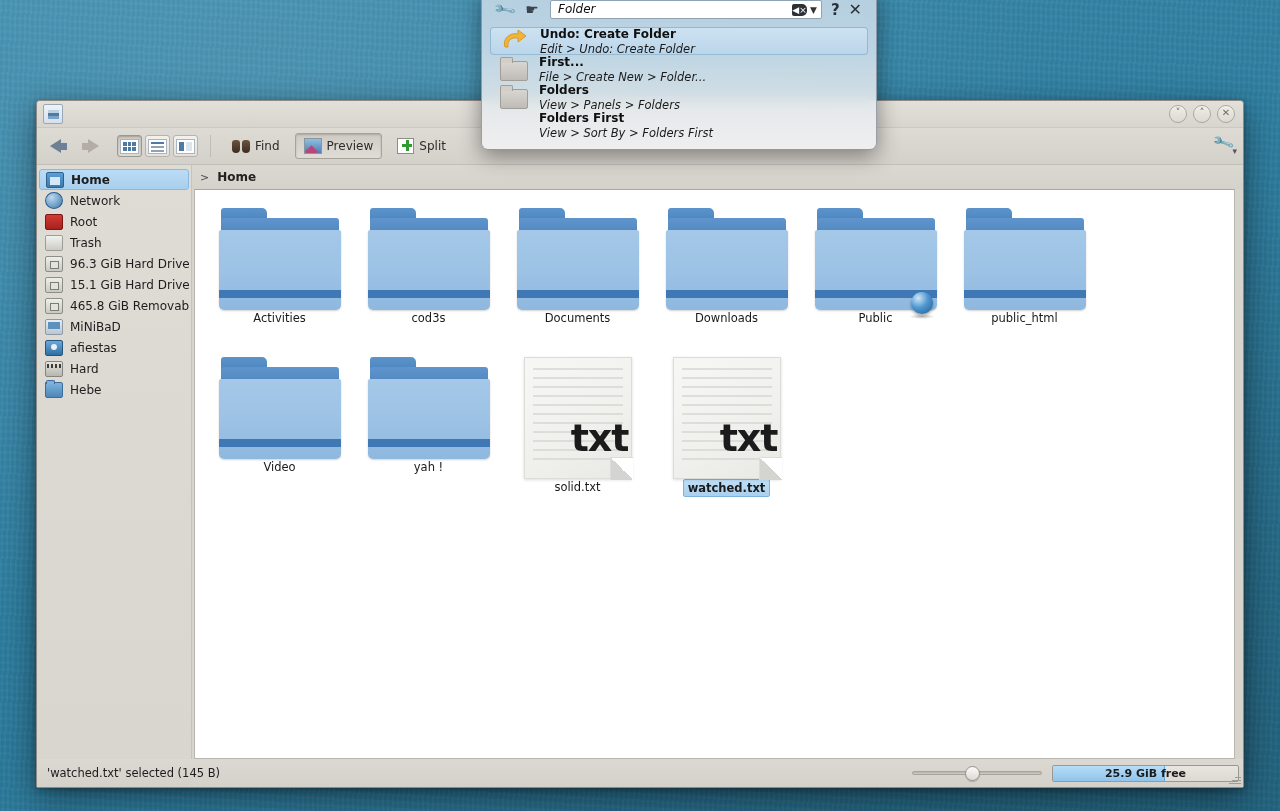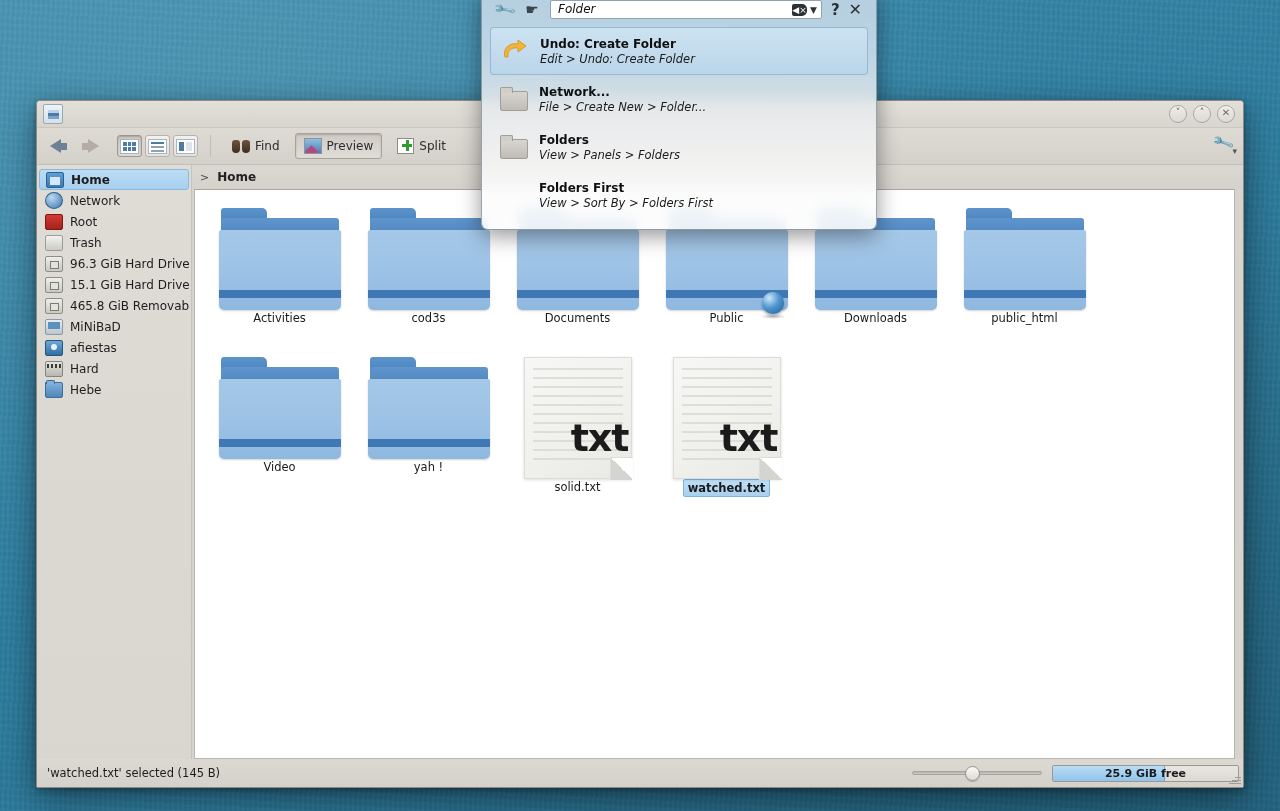--- a/index.html
+++ b/index.html
@@ -295,21 +295,21 @@
   .kr-clear{
     width:15px;height:12px;border-radius:2px 5px 5px 2px;background:#2b3136;
     color:#fff;font-size:9px;display:flex;align-items:center;justify-content:center;
     margin-right:3px;
   }
   .kr-chev{font-size:9px;color:#333;}
   .kr-help{font-size:15px;font-weight:bold;color:#2b3136;}
   .kr-close{font-size:16px;color:#2b3136;line-height:1;}
   .kr-list{padding:0 8px 10px 8px;}
   .kr-row{
-    display:flex;align-items:center;gap:11px;height:48px;padding:0 8px;border-radius:4px;
+    display:flex;align-items:center;gap:11px;height:28px;padding:0 8px;border-radius:4px;
     box-sizing:border-box;
   }
   .kr-row.sel{
     background:linear-gradient(180deg,rgba(206,227,242,.92),rgba(186,213,234,.92));
     border:1px solid rgba(144,180,208,.9);
   }
   .kr-rowico{width:30px;height:28px;flex:0 0 30px;position:relative;}
   .undo-arrow{
     position:absolute;left:2px;top:3px;width:26px;height:22px;
   }
@@ -493,34 +493,34 @@
           <div class="fname">Documents</div>
         </div>
 
         <div class="fitem">
           <div class="bigfolder">
             <div class="tab"></div>
               <div class="back"></div>
               <div class="front">
                 <div class="band"></div>
               </div>
+          </div>
+          <div class="fname">Downloads</div>
+        </div>
+
+        <div class="fitem">
+          <div class="bigfolder">
+            <div class="tab"></div>
+              <div class="back"></div>
+              <div class="front">
+                <div class="band"></div>
+              </div>
             <div class="globe"></div>
           </div>
           <div class="fname">Public</div>
-        </div>
-
-        <div class="fitem">
-          <div class="bigfolder">
-            <div class="tab"></div>
-              <div class="back"></div>
-              <div class="front">
-                <div class="band"></div>
-              </div>
-          </div>
-          <div class="fname">Downloads</div>
         </div>
 
         <div class="fitem">
           <div class="bigfolder">
             <div class="tab"></div>
               <div class="back"></div>
               <div class="front">
                 <div class="band"></div>
               </div>
           </div>
@@ -617,21 +617,21 @@
         <span class="kr-title">Undo: Create Folder</span>
         <span class="kr-sub">Edit &gt; Undo: Create Folder</span>
       </div>
     </div>
 
     <div class="kr-row">
       <div class="kr-rowico">
           <div class="kr-folderico"></div>
         </div>
       <div class="kr-text">
-        <span class="kr-title">Network...</span>
+        <span class="kr-title">First...</span>
         <span class="kr-sub">File &gt; Create New &gt; Folder...</span>
       </div>
     </div>
 
     <div class="kr-row">
       <div class="kr-rowico">
           <div class="kr-folderico"></div>
         </div>
       <div class="kr-text">
         <span class="kr-title">Folders</span>

